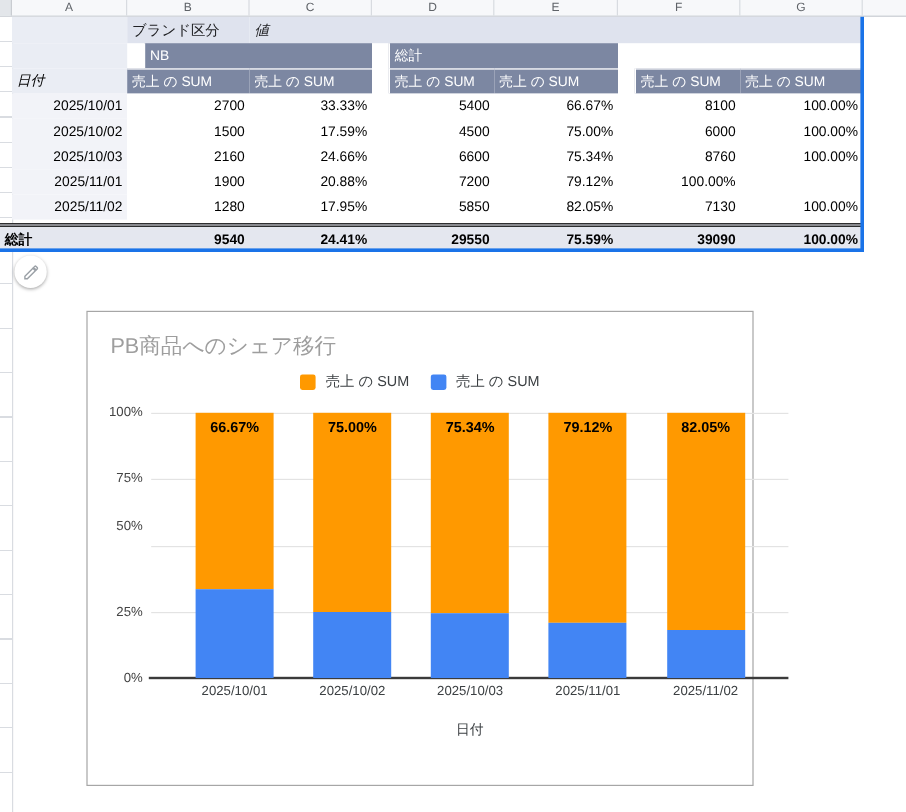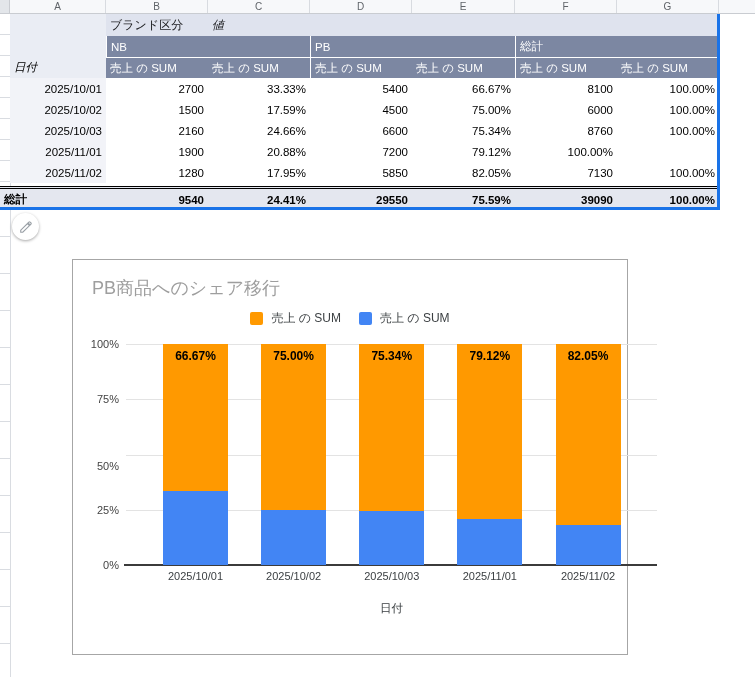--- a/index.html
+++ b/index.html
@@ -28,21 +28,21 @@
   .r1{top:14px;height:22px;grid-template-columns:96px 102px 102px 409px;}
   .r2{top:36px;height:21px;}
   .r3{top:57px;height:21px;}
   .cell{display:flex;align-items:center;box-sizing:border-box;font-size:11.5px;overflow:hidden;white-space:nowrap;}
   .lft{justify-content:flex-start;padding-left:4px;}
   .rgt{justify-content:flex-end;padding-right:4px;}
   .abg{background:#eaedf4;}
   .r1bg{background:#dfe3ee;color:#202124;font-size:12px;}
   .slate{background:#7c87a2;color:#fff;}
   .r3 .slate{border-top:1px solid #fff;}
-  .sep{border-left:1px solid #fff;}
+  .sep{border-left:1px solid #fff;margin-left:14px;}
   .it{font-style:italic;}
   .rowhdr{background:#f2f3f8;}
   .datacell{background:#fff;}
 
   .trow{position:absolute;left:0;top:186px;width:719px;height:24px;display:grid;z-index:3;
         grid-template-columns:106px 102px 102px 102px 103px 102px 102px;
         background:#e4e7ef;border-top:3px double #000;box-sizing:border-box;font-weight:bold;}
 
   .sel-right{position:absolute;left:717px;top:14px;width:3px;height:196px;background:#1a73e8;z-index:4;}
   .sel-bottom{position:absolute;left:0;top:207px;width:720px;height:3px;background:#1a73e8;z-index:4;}
@@ -94,21 +94,20 @@
   <div class="prow r1">
     <div class="cell abg"></div>
     <div class="cell lft r1bg">ブランド区分</div>
     <div class="cell lft r1bg it">値</div>
     <div class="cell r1bg"></div>
   </div>
 
   <div class="prow prow-groups r2">
     <div class="cell abg"></div>
     <div class="cell lft slate sep">NB</div>
-    <div class="cell lft slate sep">PB</div>
     <div class="cell lft slate sep">総計</div>
   </div>
 
   <div class="prow r3">
     <div class="cell lft abg it">日付</div>
   <div class="cell lft slate">売上 の SUM</div>
       <div class="cell lft slate">売上 の SUM</div>
       <div class="cell lft slate sep">売上 の SUM</div>
       <div class="cell lft slate">売上 の SUM</div>
       <div class="cell lft slate sep">売上 の SUM</div>
@@ -195,21 +194,21 @@
           <div class="swatch" style="background: rgb(66, 133, 244);"></div>
           <div class="legend-label">売上 の SUM</div>
         </div>
       </div>
     <div id="plot">
         <div class="axisline" style="top: 304px;"></div>
         <div class="ytick" style="top: 299px;">0%</div>
         <div class="gridline" style="top: 249.75px;"></div>
         <div class="ytick" style="top: 243.75px;">25%</div>
         <div class="gridline" style="top: 194.5px;"></div>
-        <div class="ytick" style="top: 200px;">50%</div>
+        <div class="ytick" style="top: 173px;">50%</div>
         <div class="gridline" style="top: 139.25px;"></div>
         <div class="ytick" style="top: 133.25px;">75%</div>
         <div class="gridline" style="top: 84px;"></div>
         <div class="ytick" style="top: 78px;">100%</div>
         <div class="bar" style="left: 90px;">
           <div class="seg-top" style="height: 66.67%; background: rgb(255, 153, 0);">
             <span class="bar-label">66.67%</span>
           </div>
           <div class="" style="height: 33.33%; background: rgb(66, 133, 244);"></div>
         </div>

